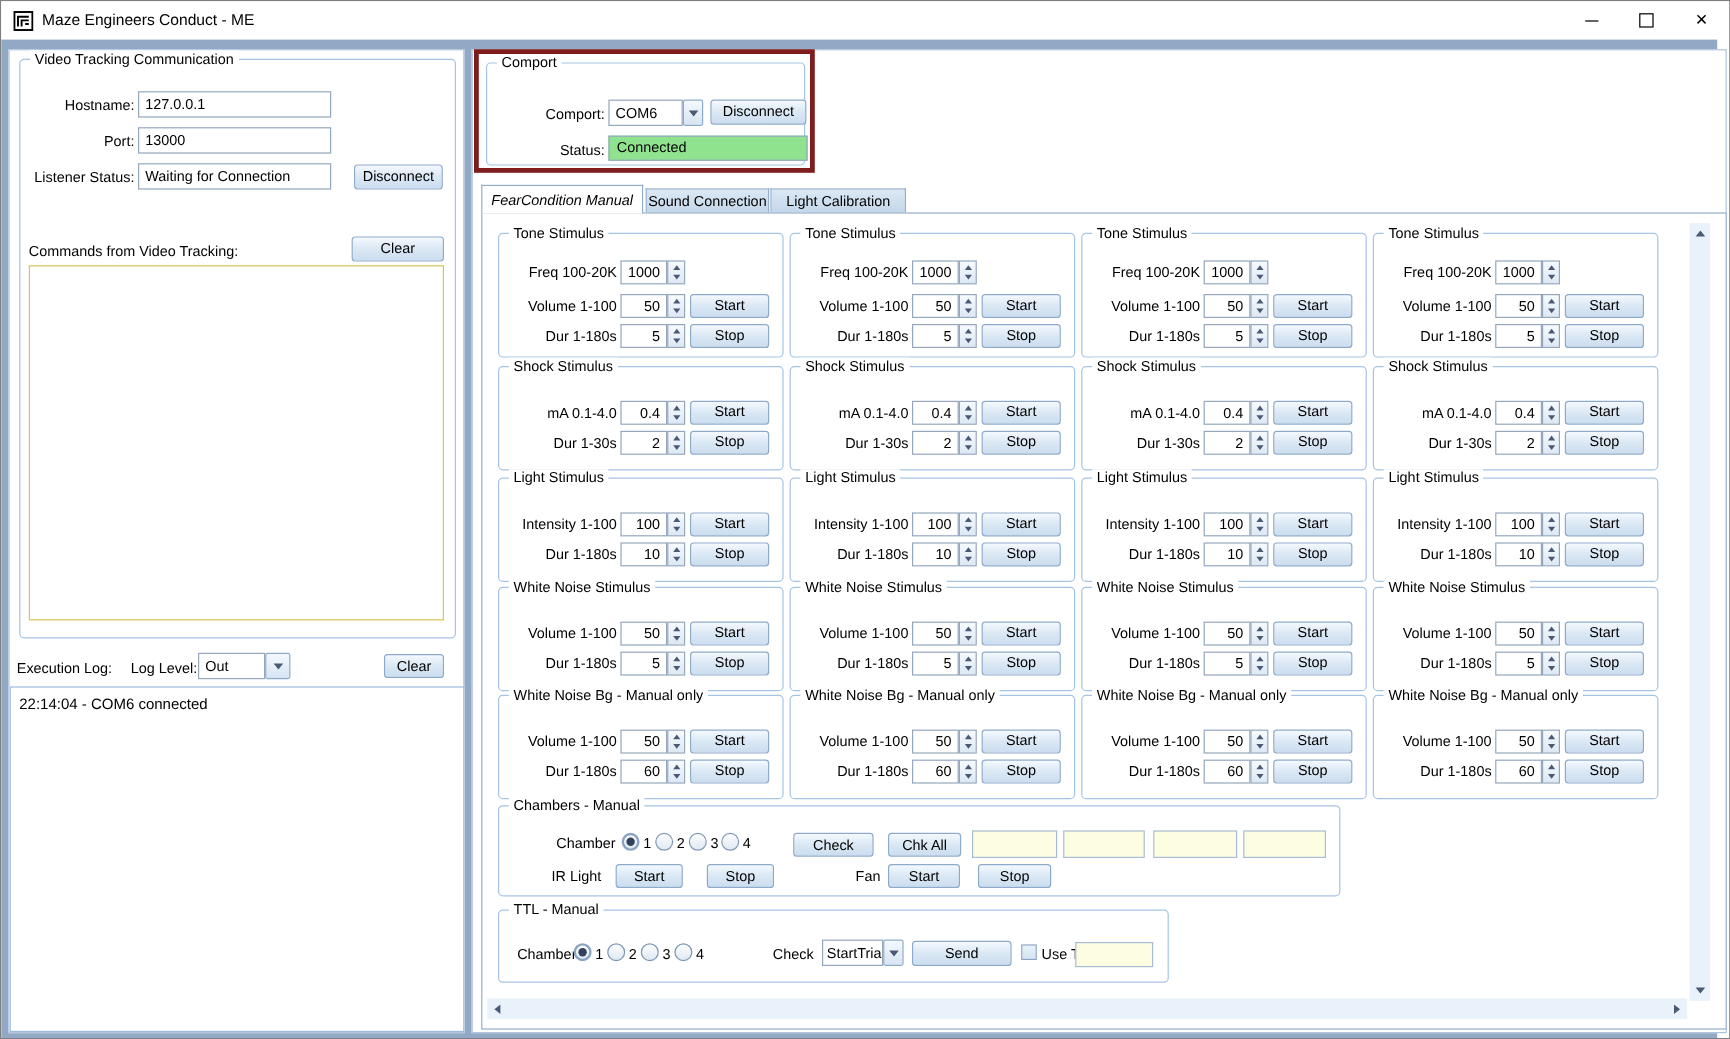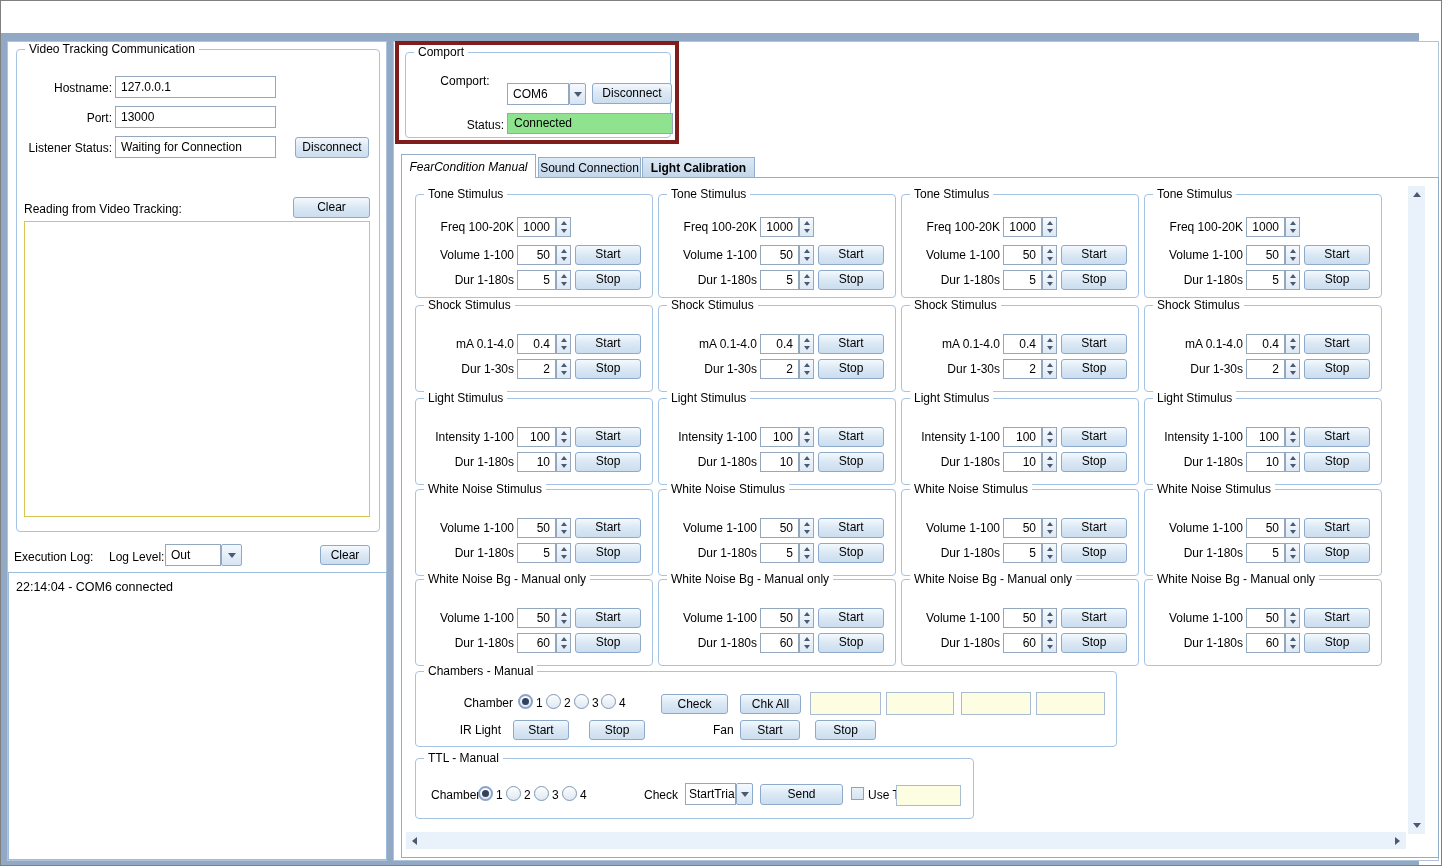--- a/index.html
+++ b/index.html
@@ -7,21 +7,21 @@
   .window{position:relative;width:1442px;height:866px;background:#fff;border:1px solid #7f7f7f;box-sizing:border-box;overflow:hidden;}
   
   .titlebar{position:absolute;left:0;top:0;width:100%;height:32px;background:#fff;}
   .app-icon{position:absolute;left:10px;top:8px;width:17px;height:17px;}
   .title-text{position:absolute;left:34px;top:8px;font-size:13px;white-space:nowrap;}
   .win-controls{position:absolute;right:0;top:0;height:32px;display:flex;}
   .wctl{width:46px;height:32px;display:flex;align-items:center;justify-content:center;font-size:13px;}
   .glyph-min{width:11px;height:1px;background:#000;}
   .glyph-max{width:10px;height:10px;border:1px solid #000;}
   
-  .client{position:absolute;left:0;top:32px;width:1418px;height:834px;background:#92A9C6;}
+  .client{position:absolute;left:0;top:32px;width:1418px;height:834px;background:#92A9C6;padding-left:12px;}
   .panel{position:absolute;background:#fff;border:1px solid #AFC3DB;box-sizing:border-box;}
   .left-panel{left:6px;top:8px;width:380px;height:820px;}
   .right-panel{left:392px;top:8px;width:1046px;height:820px;}
   
   .groupbox{position:absolute;border:1px solid #A5C4E4;border-radius:4px;background:#fff;box-sizing:border-box;}
   .glabel{position:absolute;top:-8px;left:8px;background:#fff;padding:0 4px;font-size:12px;white-space:nowrap;line-height:14px;}
   .lbl{position:absolute;font-size:12px;white-space:nowrap;line-height:14px;}
   .lbl.r{text-align:right;}
   .btn{position:absolute;box-sizing:border-box;background:linear-gradient(#F4F9FE,#DCE9F5 45%,#CBDDEF);border:1px solid #8EAACB;border-radius:3px;font-size:12px;text-align:center;line-height:17px;cursor:default;}
   .tbox{position:absolute;box-sizing:border-box;background:#fff;border:1px solid #94A7BD;font-size:12px;line-height:20px;padding:0 5px;white-space:nowrap;overflow:hidden;}
@@ -59,69 +59,87 @@
   .status-green{position:absolute;box-sizing:border-box;border:1px solid #94A7BD;background:#8FE38F;font-size:12px;line-height:19px;padding-left:6px;}
   .log-area{position:absolute;left:0px;top:530px;width:379px;height:288px;border:1px solid #9DBBDB;box-sizing:border-box;background:#fff;padding:6px 7px;}
   .log-line{font-size:12.5px;line-height:17px;white-space:nowrap;}
   .cmd-area{position:absolute;left:16px;top:179px;width:346px;height:296px;border:1px solid #D9C554;box-sizing:border-box;background:#fff;}
 </style>
 </head>
 <body>
 
 <div class="window">
 
+  <div class="titlebar">
+    <svg class="app-icon" viewBox="0 0 17 17">
+      <rect x="1" y="1" width="15" height="15" fill="none" stroke="#000" stroke-width="1.6"></rect>
+      <path d="M4 13 V5 H13 M7 13 V8 H13 M10 11 H13" fill="none" stroke="#000" stroke-width="1.6"></path>
+    </svg>
+    <span class="title-text">Maze Engineers Conduct - ME</span>
+    <div class="win-controls">
+      <div class="wctl">
+          <div class="glyph-min"></div>
+        </div>
+      <div class="wctl">
+          <div class="glyph-max"></div>
+        </div>
+      <div class="wctl">
+          <span>✕</span>
+        </div>
+    </div>
+  </div>
 
   <div class="client">
 
     <div class="panel left-panel">
       <div class="groupbox" style="left:8px;top:7px;width:364px;height:483px;">
         <span class="glabel">Video Tracking Communication</span>
       </div>
       <div class="lbl r" style="left:10px;top:39px;width:94px;">Hostname:</div>
       <div class="tbox" style="left:107px;top:34px;width:161px;height:22px;">127.0.0.1</div>
       <div class="lbl r" style="left:10px;top:69px;width:94px;">Port:</div>
       <div class="tbox" style="left:107px;top:64px;width:161px;height:22px;">13000</div>
       <div class="lbl r" style="left:10px;top:99px;width:94px;">Listener Status:</div>
       <div class="tbox" style="left:107px;top:94px;width:161px;height:22px;">Waiting for Connection</div>
       <div class="btn" style="left:287px;top:95px;width:74px;height:21px;line-height:19px;">Disconnect</div>
-      <div class="lbl" style="left:16px;top:160px;">Reading from Video Tracking:</div>
+      <div class="lbl" style="left:16px;top:160px;">Commands from Video Tracking:</div>
       <div class="btn" style="left:285px;top:155px;width:77px;height:21px;line-height:19px;">Clear</div>
       <div class="cmd-area"></div>
 
       <div class="lbl" style="left:6px;top:508px;">Execution Log:</div>
       <div class="lbl" style="left:101px;top:508px;">Log Level:</div>
       <div class="tbox" style="left:157px;top:502px;width:56px;height:22px;">Out</div>
       <div class="combo-arrow" style="left:213px;top:502px;width:21px;height:22px;">
           <div class="tri-down"></div>
         </div>
       <div class="btn" style="left:312px;top:503px;width:50px;height:20px;line-height:18px;">Clear</div>
       <div class="log-area">
         <div class="log-line">22:14:04 - COM6 connected</div>
       </div>
     </div>
 
     <div class="panel right-panel">
 
       <div class="red-high">
         <div class="groupbox" style="left:6px;top:7px;width:266px;height:86px;">
           <span class="glabel">Comport</span>
-          <div class="lbl r" style="left:20px;top:21px;width:78px;text-align:center;">Comport:</div>
+          <div class="lbl r" style="left:20px;top:35px;width:78px;">Comport:</div>
           <div class="tbox" style="left:101px;top:30px;width:62px;height:22px;">COM6</div>
           <div class="combo-arrow" style="left:163px;top:30px;width:17px;height:22px;">
               <div class="tri-down"></div>
             </div>
           <div class="btn" style="left:186px;top:30px;width:80px;height:21px;line-height:19px;">Disconnect</div>
           <div class="lbl r" style="left:20px;top:65px;width:78px;">Status:</div>
           <div class="status-green" style="left:101px;top:60px;width:166px;height:21px;">Connected</div>
         </div>
       </div>
 
       <div class="tab active" style="left:7px;top:112px;width:135px;height:24px;line-height:24px;">FearCondition Manual</div>
       <div class="tab inactive" style="left:144px;top:115px;width:103px;height:21px;line-height:21px;">Sound Connection</div>
-      <div class="tab inactive" style="left:248px;top:115px;width:113px;height:21px;line-height:21px;font-weight:bold;">Light Calibration</div>
+      <div class="tab inactive" style="left:248px;top:115px;width:113px;height:21px;line-height:21px;">Light Calibration</div>
       <div class="content-box"></div>
 
       <div id="stimulus-grid">
   <div class="col" style="left: 21px; top: 152px; z-index: 2;">
 
     <div class="groupbox sgroup" style="top:0;height:104px;">
       <span class="glabel">Tone Stimulus</span>
       <div class="srow" style="top:22px;">
         <span class="slabel">Freq 100-20K</span>
         <span class="spinval">1000</span>

